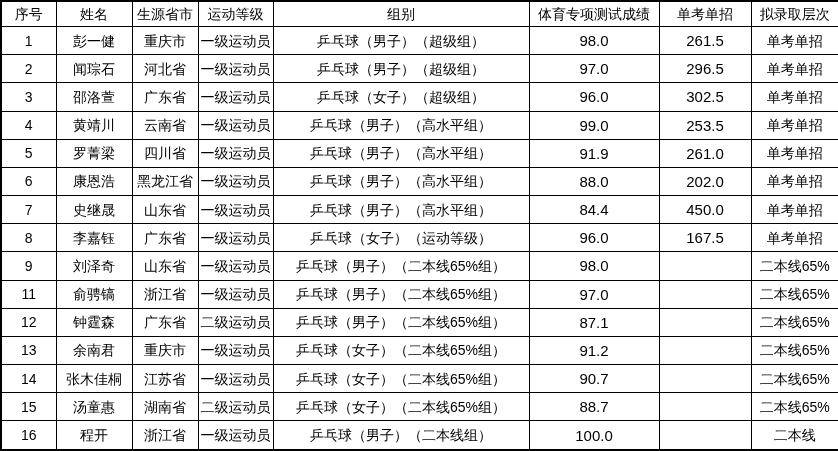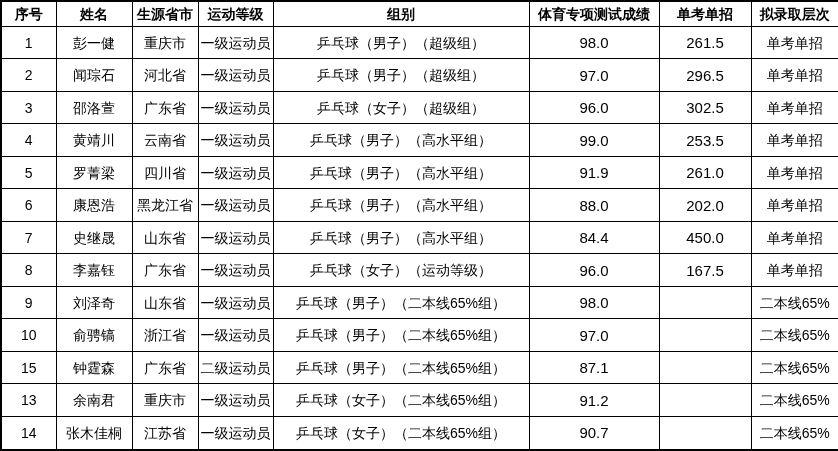--- a/index.html
+++ b/index.html
@@ -27,21 +27,21 @@
     border: 1px solid #000000;
     text-align: center;
     vertical-align: middle;
     padding: 0 2px;
     font-size: 14px;
     line-height: 1;
     overflow: hidden;
     white-space: nowrap;
   }
   table.admission th {
-    font-weight: bold;
+    font-weight: normal;
     height: 24px;
   }
   table.admission td {
     font-weight: normal;
   }
   
   table.admission td:nth-child(6),
   table.admission td:nth-child(7) {
     font-size: 15px;
   }
@@ -157,31 +157,31 @@
         <td>9</td>
         <td>刘泽奇</td>
         <td>山东省</td>
         <td>一级运动员</td>
         <td>乒乓球（男子）（二本线65%组）</td>
         <td>98.0</td>
         <td></td>
         <td>二本线65%</td>
       </tr>
       <tr>
-        <td>10</td>
+        <td>11</td>
         <td>俞骋镐</td>
         <td>浙江省</td>
         <td>一级运动员</td>
         <td>乒乓球（男子）（二本线65%组）</td>
         <td>97.0</td>
         <td></td>
         <td>二本线65%</td>
       </tr>
       <tr>
-        <td>15</td>
+        <td>12</td>
         <td>钟霆森</td>
         <td>广东省</td>
         <td>二级运动员</td>
         <td>乒乓球（男子）（二本线65%组）</td>
         <td>87.1</td>
         <td></td>
         <td>二本线65%</td>
       </tr>
       <tr>
         <td>13</td>
@@ -196,14 +196,34 @@
       <tr>
         <td>14</td>
         <td>张木佳桐</td>
         <td>江苏省</td>
         <td>一级运动员</td>
         <td>乒乓球（女子）（二本线65%组）</td>
         <td>90.7</td>
         <td></td>
         <td>二本线65%</td>
       </tr>
+      <tr>
+        <td>15</td>
+        <td>汤童惠</td>
+        <td>湖南省</td>
+        <td>二级运动员</td>
+        <td>乒乓球（女子）（二本线65%组）</td>
+        <td>88.7</td>
+        <td></td>
+        <td>二本线65%</td>
+      </tr>
+      <tr>
+        <td>16</td>
+        <td>程开</td>
+        <td>浙江省</td>
+        <td>一级运动员</td>
+        <td>乒乓球（男子）（二本线组）</td>
+        <td>100.0</td>
+        <td></td>
+        <td>二本线</td>
+      </tr>
     </tbody>
 </table>
 
 </body></html>

